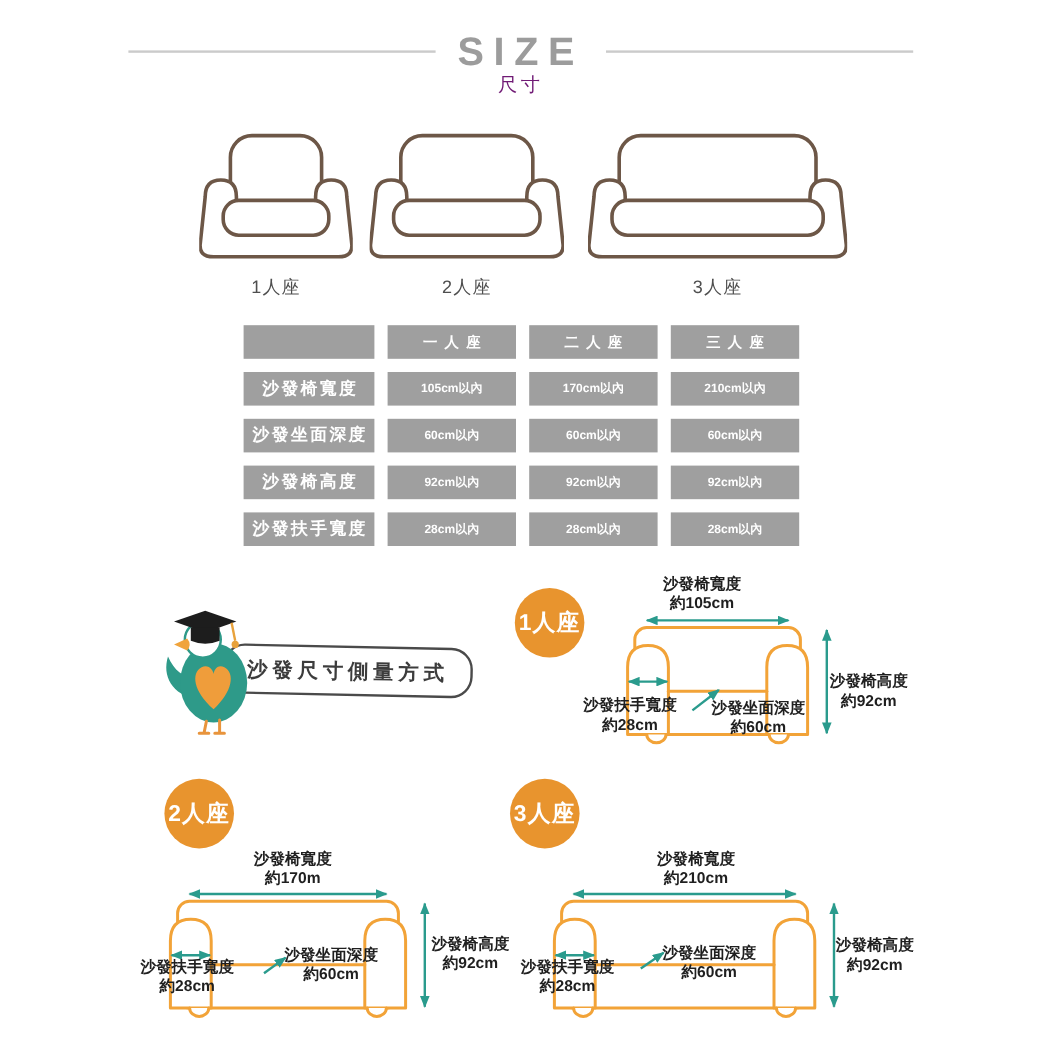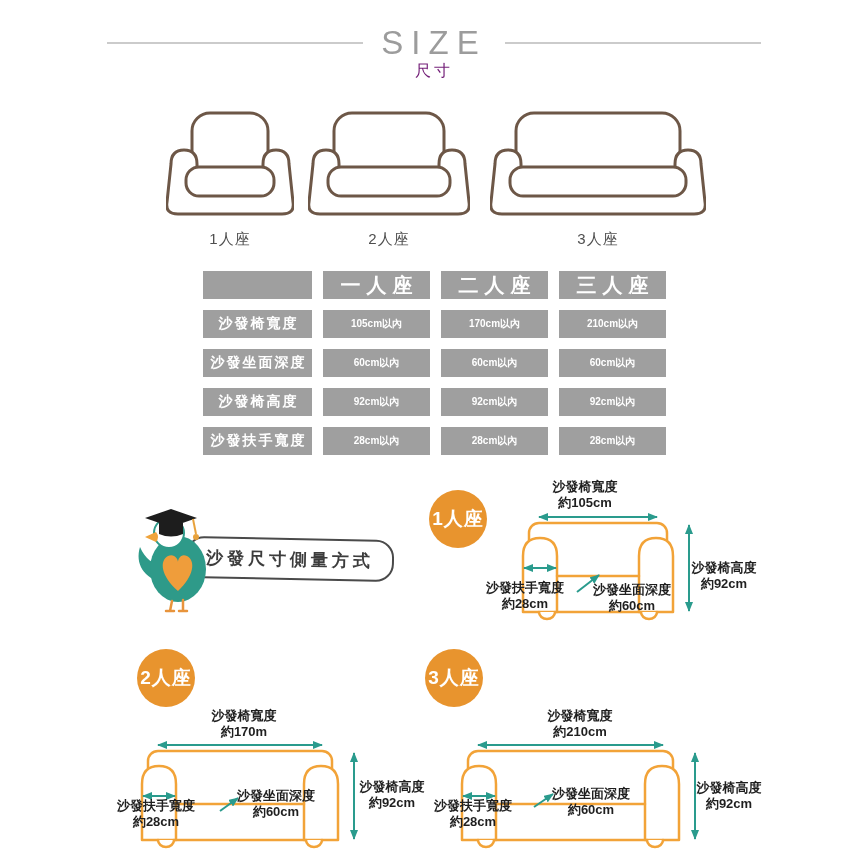--- a/index.html
+++ b/index.html
@@ -2,33 +2,33 @@
 <html><head>
 <meta charset="utf-8">
 <style>
   html,body{margin:0;padding:0;background:#fff;font-family:"Liberation Sans",sans-serif;}
   .canvas{position:relative;width:868px;height:868px;background:#fff;overflow:hidden;margin:0 auto;}
   .abs{position:absolute;}
 
   
   .size-header{position:absolute;left:0;top:24px;width:100%;display:flex;align-items:center;justify-content:center;gap:18px;}
   .hline{width:256px;height:2px;background:#cbcbcb;}
-  .size-en{font-size:33px;font-weight:400;letter-spacing:8px;color:#9c9c9c;}
+  .size-en{font-size:33px;font-weight:700;letter-spacing:8px;color:#9c9c9c;}
   .size-zh{position:absolute;left:0;top:61px;width:100%;text-align:center;font-size:16px;letter-spacing:3px;color:#701a75;}
 
   
   .sofa-fig{position:absolute;text-align:center;}
   .sofa-fig svg{display:block;}
   .sofa-cap{margin-top:8px;font-size:15px;color:#4f4f4f;letter-spacing:1px;}
   .brown{fill:#fff;stroke:#6d5747;stroke-width:3;stroke-linejoin:round;stroke-linecap:round;}
 
   
   .size-table{position:absolute;left:203px;top:271px;display:grid;grid-template-columns:109px 107px 107px 107px;grid-auto-rows:28px;gap:11px;}
   .tcell{background:#9f9f9f;color:#fff;display:flex;align-items:center;justify-content:center;font-weight:bold;}
-  .tcell.head{font-size:20px;letter-spacing:6px;padding-left:6px;}
+  .tcell.head{font-size:12px;letter-spacing:6px;padding-left:6px;}
   .tcell.rlabel{font-size:14px;letter-spacing:2px;padding-left:2px;}
   .tcell.val{font-size:10px;letter-spacing:0;}
 
   
   .ribbon{position:absolute;left:186px;top:538px;width:204px;height:38px;border:2px solid #4a4a4a;border-radius:18px;
     background:#fff;display:flex;align-items:center;justify-content:center;font-size:17px;font-weight:bold;
     letter-spacing:4px;color:#3c3c3c;transform:rotate(1.2deg);z-index:1;}
   .mascot{position:absolute;left:133px;top:503px;z-index:2;}
 
   

